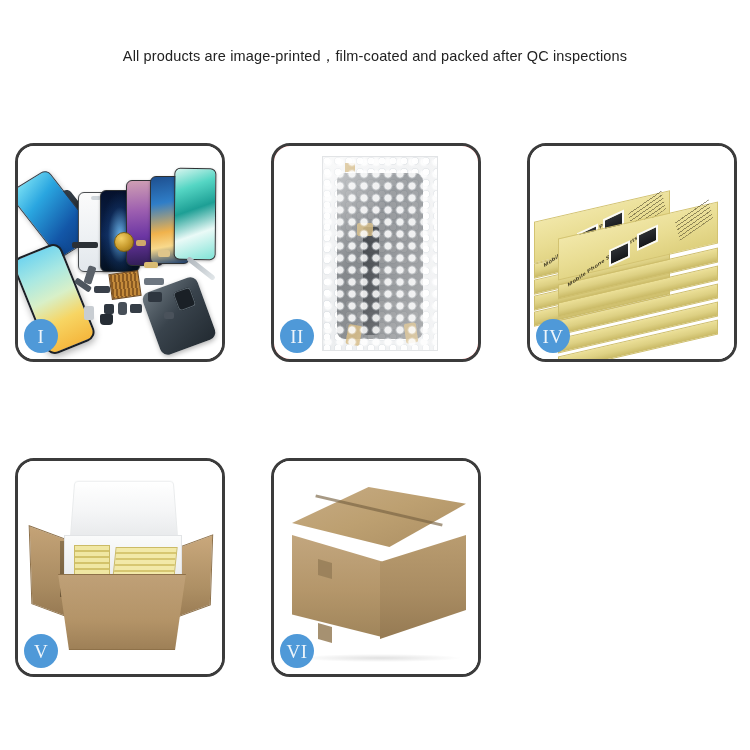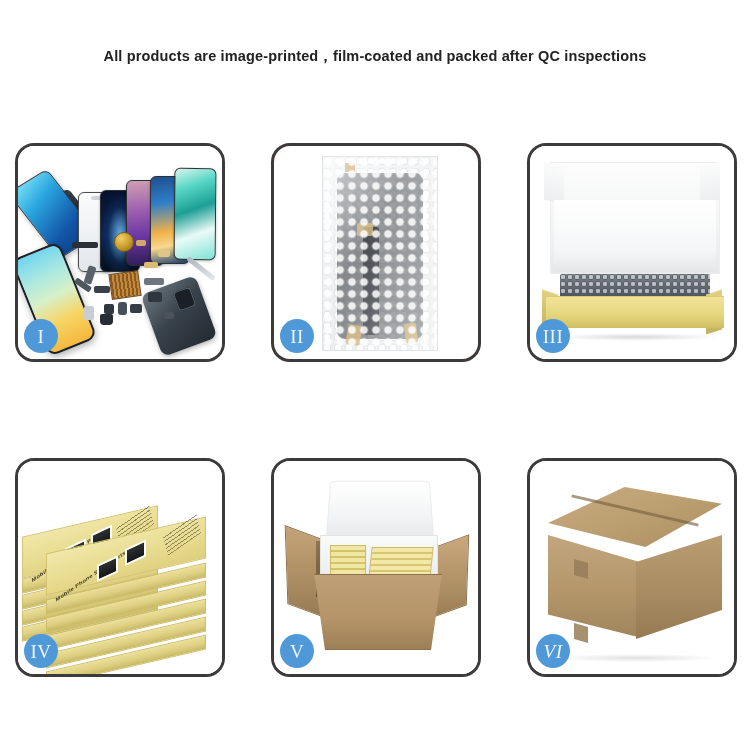--- a/index.html
+++ b/index.html
@@ -35,21 +35,21 @@
     letter-spacing: 1.2px;
     color: #1a1a1a;
     line-height: 44px;
     white-space: nowrap;
   }
 
   .subtitle {
     margin-top: 7px;
     font-family: "Liberation Sans", sans-serif;
     font-size: 14.5px;
-    font-weight: 700;
+    font-weight: 400;
     color: #222222;
     letter-spacing: 0.15px;
     white-space: nowrap;
   }
 
   
   .grid {
     position: absolute;
     top: 143px;
     left: 15px;
@@ -433,21 +433,21 @@
     position: absolute;
     background: linear-gradient(180deg,#efe59d 0%,#e3d584 55%,#cdbc63 100%);
     border: 1px solid #cbbb66;
   }
   .p5-yb-stackL { left: 56px; top: 84px; width: 36px; height: 34px;
     background: repeating-linear-gradient(180deg,#f0e7a3 0 4px,#d3c36b 4px 6px); }
   .p5-yb-stackR { left: 96px; top: 86px; width: 62px; height: 32px;
     background: repeating-linear-gradient(180deg,#f2e9a8 0 4px,#d7c771 4px 6px); transform: skewX(-6deg); }
 
   
-  .p6 { background: #ffffff; font-style: italic; }
+  .p6 { background: #ffffff; }
   .p6-top {
     position: absolute;
     left: 18px; top: 26px; width: 174px; height: 60px;
     background: linear-gradient(160deg,#c6ab84 0%,#bda071 48%,#ab8e62 100%);
     clip-path: polygon(44% 0, 100% 28%, 56% 100%, 0 60%);
   }
   .p6-seam {
     position: absolute;
     left: 40px; top: 48px; width: 130px; height: 3px;
     background: rgba(120,98,66,0.65);
@@ -534,34 +534,20 @@
           <div class="p2-conn-b"></div>
           <div class="p2-conn-c"></div>
           <div class="p2-tab"></div>
           <div class="p2-bubbles"></div>
           <div class="p2-sheen"></div>
         </div>
       </div>
       <div class="badge">II</div>
     </div>
 
-    <div class="panel p3">
-      <div class="panel-media">
-        <div class="p3-lid"></div>
-        <div class="p3-lid-flapL"></div>
-        <div class="p3-lid-flapR"></div>
-        <div class="p3-foam"></div>
-        <div class="p3-contents"></div>
-        <div class="p3-boxsideL"></div>
-        <div class="p3-boxsideR"></div>
-        <div class="p3-boxfront"></div>
-        <div class="p3-shadow"></div>
-      </div>
-      <div class="badge">III</div>
-    </div>
 
     <div class="panel p4">
       <div class="panel-media">
 
         <div class="p4-stackA">
           <div class="p4-layer" style="top:120px;"></div>
           <div class="p4-layer" style="top:104px;"></div>
           <div class="p4-layer" style="top:88px;"></div>
           <div class="p4-layer" style="top:72px;"></div>
           <div class="p4-lid" style="top:30px;">

